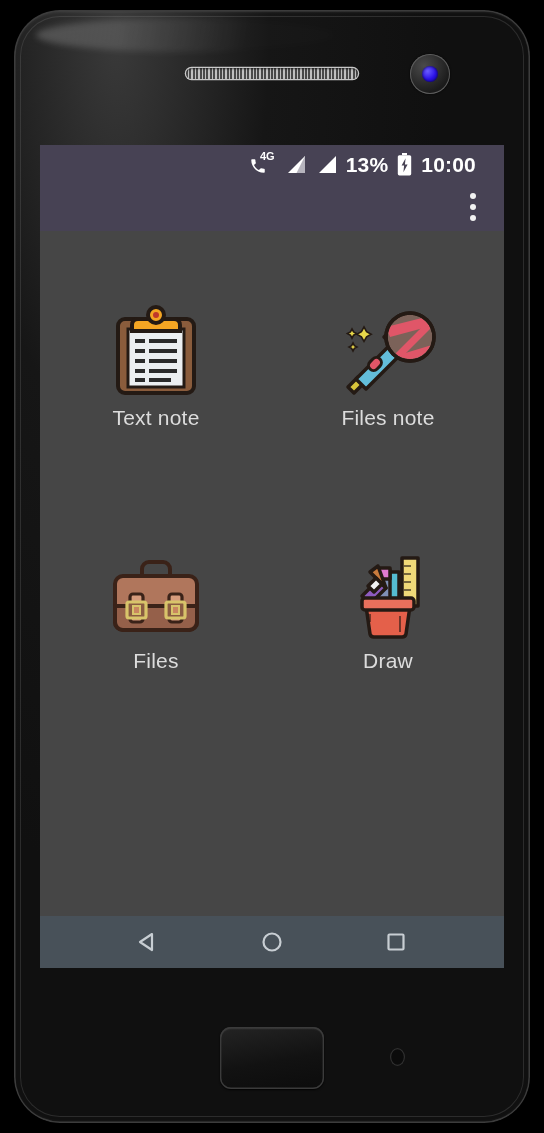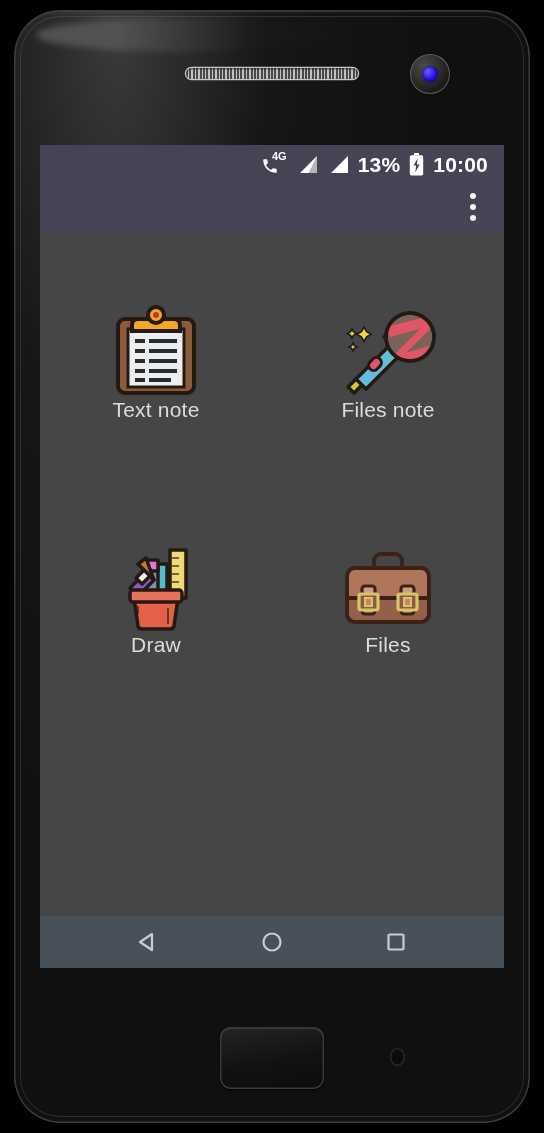--- a/index.html
+++ b/index.html
@@ -100,21 +100,21 @@
     overflow: hidden;
   }
 
   
   .status-bar {
     height: 38px;
     background: #474254;
     display: flex;
     align-items: center;
     justify-content: flex-end;
-    padding-right: 16px;
+    padding-right: 28px;
     color: #ffffff;
   }
   .status-items { display: flex; align-items: center; gap: 9px; }
   .status-text { font-size: 21px; font-weight: bold; letter-spacing: 0.2px; line-height: 1; }
   .icon-phone-4g { position: relative; width: 26px; height: 22px; }
   .icon-phone-4g .g4 {
     position: absolute; right: 0; top: -2px;
     font-size: 11px; font-weight: bold; color: #fff; line-height: 1;
   }
   .icon-phone-4g svg { position: absolute; left: 0; top: 4px; }
@@ -157,20 +157,21 @@
   }
   .tile {
     width: 190px;
     display: flex;
     flex-direction: column;
     align-items: center;
     cursor: pointer;
   }
   .tile-icon { width: 96px; height: 96px; display: block; }
   .tile-label {
+    margin-top: 8px;
     font-size: 21px;
     color: #dcdcdc;
     line-height: 1;
     letter-spacing: 0.2px;
   }
 
   
   .nav-bar {
     height: 52px;
     background: #485159;
@@ -289,20 +290,39 @@
             <path d="M24 24 l2.6 4.6 4.6 2.6 -4.6 2.6 -2.6 4.6 -2.6 -4.6 -4.6 -2.6 4.6 -2.6 z"></path>
             <path d="M12 26 l1.6 3 3 1.6 -3 1.6 -1.6 3 -1.6 -3 -3 -1.6 3 -1.6 z"></path>
             <path d="M13 40 l1.4 2.6 2.6 1.4 -2.6 1.4 -1.4 2.6 -1.4 -2.6 -2.6 -1.4 2.6 -1.4 z"></path>
           </g>
         </svg>
         <div class="tile-label">Files note</div>
       </div>
 
       <div class="tile">
         <svg class="tile-icon" viewBox="0 0 96 96" aria-hidden="true">
+          <g stroke="#3a2218" stroke-width="4" stroke-linejoin="round">
+            <path d="M34 32 v-9 a7 7 0 0 1 7 -7 h14 a7 7 0 0 1 7 7 v9" fill="none"></path>
+            <rect x="7" y="30" width="82" height="54" rx="8" fill="#b0765c"></rect>
+            <path d="M7 60 h82 v16 a8 8 0 0 1 -8 8 H15 a8 8 0 0 1 -8 -8 z" fill="#95604a"></path>
+          </g>
+          <g stroke="#3a2218" stroke-width="3.2">
+            <rect x="22" y="48" width="13" height="28" rx="3" fill="#d69b7c"></rect>
+            <rect x="61" y="48" width="13" height="28" rx="3" fill="#d69b7c"></rect>
+            <rect x="19" y="56" width="19" height="16" rx="2" fill="#8a5c42" stroke="#d8c46a"></rect>
+            <rect x="58" y="56" width="19" height="16" rx="2" fill="#8a5c42" stroke="#d8c46a"></rect>
+            <rect x="25" y="60" width="7" height="8" fill="#c9865f" stroke="#d8c46a" stroke-width="2"></rect>
+            <rect x="64" y="60" width="7" height="8" fill="#c9865f" stroke="#d8c46a" stroke-width="2"></rect>
+          </g>
+        </svg>
+        <div class="tile-label">Files</div>
+      </div>
+
+      <div class="tile">
+        <svg class="tile-icon" viewBox="0 0 96 96" aria-hidden="true">
           <g stroke="#241a14" stroke-width="3.5" stroke-linejoin="round">
 
             <rect x="62" y="12" width="16" height="48" fill="#f0d978"></rect>
 
             <rect x="48" y="26" width="11" height="34" fill="#55bcd0"></rect>
 
             <rect x="38" y="24" width="12" height="36" fill="#7f8fb5"></rect>
             <rect x="38" y="22" width="12" height="11" fill="#e07ad0"></rect>
 
             <path d="M38 34 L46 42 L30 58 L22 50 z" fill="#8e5bbf"></path>
@@ -318,39 +338,20 @@
             <line x1="64" y1="36" x2="71" y2="36"></line>
               <line x1="64" y1="44" x2="71" y2="44"></line>
             <line x1="64" y1="52" x2="71" y2="52"></line>
             <line x1="60" y1="70" x2="60" y2="86"></line>
             <line x1="30" y1="68" x2="30" y2="76"></line>
           </g>
         </svg>
         <div class="tile-label">Draw</div>
       </div>
 
-      <div class="tile">
-        <svg class="tile-icon" viewBox="0 0 96 96" aria-hidden="true">
-          <g stroke="#3a2218" stroke-width="4" stroke-linejoin="round">
-            <path d="M34 32 v-9 a7 7 0 0 1 7 -7 h14 a7 7 0 0 1 7 7 v9" fill="none"></path>
-            <rect x="7" y="30" width="82" height="54" rx="8" fill="#b0765c"></rect>
-            <path d="M7 60 h82 v16 a8 8 0 0 1 -8 8 H15 a8 8 0 0 1 -8 -8 z" fill="#95604a"></path>
-          </g>
-          <g stroke="#3a2218" stroke-width="3.2">
-            <rect x="22" y="48" width="13" height="28" rx="3" fill="#d69b7c"></rect>
-            <rect x="61" y="48" width="13" height="28" rx="3" fill="#d69b7c"></rect>
-            <rect x="19" y="56" width="19" height="16" rx="2" fill="#8a5c42" stroke="#d8c46a"></rect>
-            <rect x="58" y="56" width="19" height="16" rx="2" fill="#8a5c42" stroke="#d8c46a"></rect>
-            <rect x="25" y="60" width="7" height="8" fill="#c9865f" stroke="#d8c46a" stroke-width="2"></rect>
-            <rect x="64" y="60" width="7" height="8" fill="#c9865f" stroke="#d8c46a" stroke-width="2"></rect>
-          </g>
-        </svg>
-        <div class="tile-label">Files</div>
-      </div>
-
     </div>
   </div>
 
   <div class="nav-bar">
     <div class="nav-btn">
       <svg width="24" height="24" viewBox="0 0 24 24" aria-hidden="true">
         <path d="M16 4 L4 12 L16 20 Z" fill="none" stroke="#c8ced3" stroke-width="2.2" stroke-linejoin="round"></path>
       </svg>
     </div>
     <div class="nav-btn">

